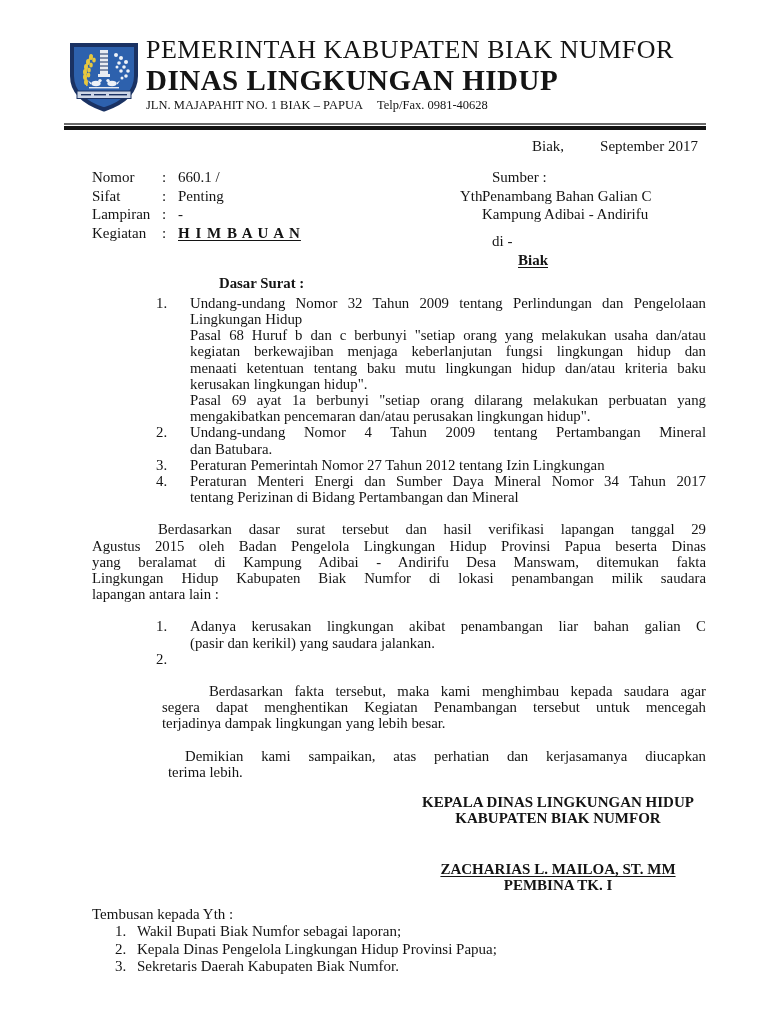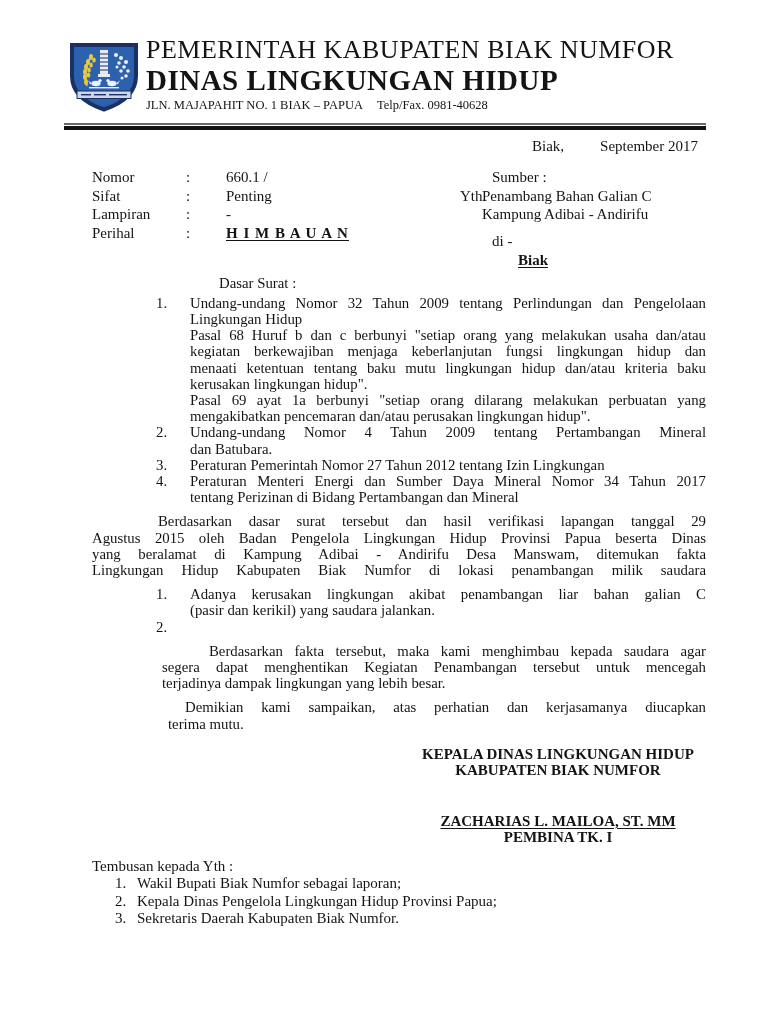--- a/index.html
+++ b/index.html
@@ -23,39 +23,39 @@
   .rule-thin  { margin: 3px 62px 0 64px; height: 2px; background: #6a6a6a; }
   .rule-thick { margin: 1px 62px 0 64px; height: 4px; background: #121212; }
   
   .dateline { margin: 7px 70px 0 0; text-align: right; font-size: 15px; line-height: 18px; }
   .date-gap { display: inline-block; width: 36px; }
   
   .main { margin: 13px 62px 0 92px; font-size: 14.8px; line-height: 16.2px; }
   
   .meta-row { display: flex; line-height: 18.5px; font-size: 15px; }
   .meta-table { width: 300px; flex: none; }
-  .m-row { display: flex; gap: 24px; }
+  .m-row { display: flex; }
   .m-label { width: 70px; flex: none; }
   .m-colon { width: 16px; flex: none; }
   .perihal-value { font-weight: bold; letter-spacing: 1px; text-decoration: underline; text-underline-offset: 2px; }
   .recipient { flex: 1; padding-left: 68px; }
   .r-kepada { padding-left: 32px; }
   .yth-row { display: flex; }
   .yth { width: 22px; flex: none; }
   .r-di { padding-left: 32px; margin-top: 8px; }
   .r-city { padding-left: 58px; margin-top: 1px; font-weight: bold; text-decoration: underline; text-underline-offset: 2px; }
   
-  .dasar-heading { margin-top: 5px; padding-left: 127px; }
+  .dasar-heading { margin-top: 5px; padding-left: 127px; font-weight: bold; }
   .list { margin-top: 4px; }
   .li { display: flex; }
   .li .num { flex: none; width: 34px; margin-left: 64px; }
   .li .txt { flex: 1; }
   .jl { text-align: justify; text-align-last: justify; }
   .ll { text-align: left; }
-  .para { margin-top: 8px; }
+  .para { margin-top: 16px; }
   .ind1 { padding-left: 66px; }  
   .para2 { margin-left: 70px; }
   .ind2 { padding-left: 47px; }
   .para3 { margin-left: 76px; }
   .ind3 { padding-left: 17px; }
   
   .signature { margin: 14px 2px 0 auto; width: 292px; text-align: center;
                font-weight: bold; font-size: 15px; line-height: 16.5px; }
   .sig-name-block { margin-top: 34px; }
   .sig-name { text-decoration: underline; text-underline-offset: 2px; white-space: nowrap; }
@@ -157,21 +157,21 @@
           <span class="m-label">Sifat</span>
           <span class="m-colon">:</span>
           <span>Penting</span>
         </div>
         <div class="m-row">
           <span class="m-label">Lampiran</span>
           <span class="m-colon">:</span>
           <span>-</span>
         </div>
         <div class="m-row">
-          <span class="m-label">Perihal</span>
+          <span class="m-label">Kegiatan</span>
           <span class="m-colon">:</span>
           <span class="perihal-value">H I M B A U A N</span>
         </div>
       </div>
       <div class="recipient">
         <div class="r-kepada">Sumber :</div>
         <div class="yth-row">
           <span class="yth">Yth.</span>
           <span>
             <div>Penambang Bahan Galian C</div>
@@ -219,20 +219,21 @@
           <div class="ll">tentang Perizinan di Bidang Pertambangan dan Mineral</div>
         </span>
       </div>
     </div>
 
     <div class="para">
       <div class="jl ind1">Berdasarkan dasar surat tersebut dan hasil verifikasi lapangan tanggal 29</div>
       <div class="jl">Agustus 2015 oleh Badan Pengelola Lingkungan Hidup Provinsi Papua beserta Dinas</div>
       <div class="jl">yang beralamat di Kampung Adibai - Andirifu Desa Manswam, ditemukan fakta</div>
       <div class="jl">Lingkungan Hidup Kabupaten Biak Numfor di lokasi penambangan milik saudara</div>
+      <div class="ll">lapangan antara lain :</div>
     </div>
 
     <div class="list para">
       <div class="li">
         <span class="num">1.</span>
         <span class="txt">
           <div class="jl">Adanya kerusakan lingkungan akibat penambangan liar bahan galian C</div>
           <div class="ll">(pasir dan kerikil) yang saudara jalankan.</div>
         </span>
       </div>
@@ -242,21 +243,21 @@
     </div>
 
     <div class="para para2">
       <div class="jl ind2">Berdasarkan fakta tersebut, maka kami menghimbau kepada saudara agar</div>
       <div class="jl">segera dapat menghentikan Kegiatan Penambangan tersebut untuk mencegah</div>
       <div class="ll">terjadinya dampak lingkungan yang lebih besar.</div>
     </div>
 
     <div class="para para3">
       <div class="jl ind3">Demikian kami sampaikan, atas perhatian dan kerjasamanya diucapkan</div>
-      <div class="ll">terima mutu.</div>
+      <div class="ll">terima lebih.</div>
     </div>
 
     <div class="signature">
       <div>KEPALA DINAS LINGKUNGAN HIDUP</div>
       <div>KABUPATEN BIAK NUMFOR</div>
       <div class="sig-name-block">
         <div class="sig-name">ZACHARIAS L. MAILOA, ST. MM</div>
         <div>PEMBINA TK. I</div>
       </div>
     </div>

